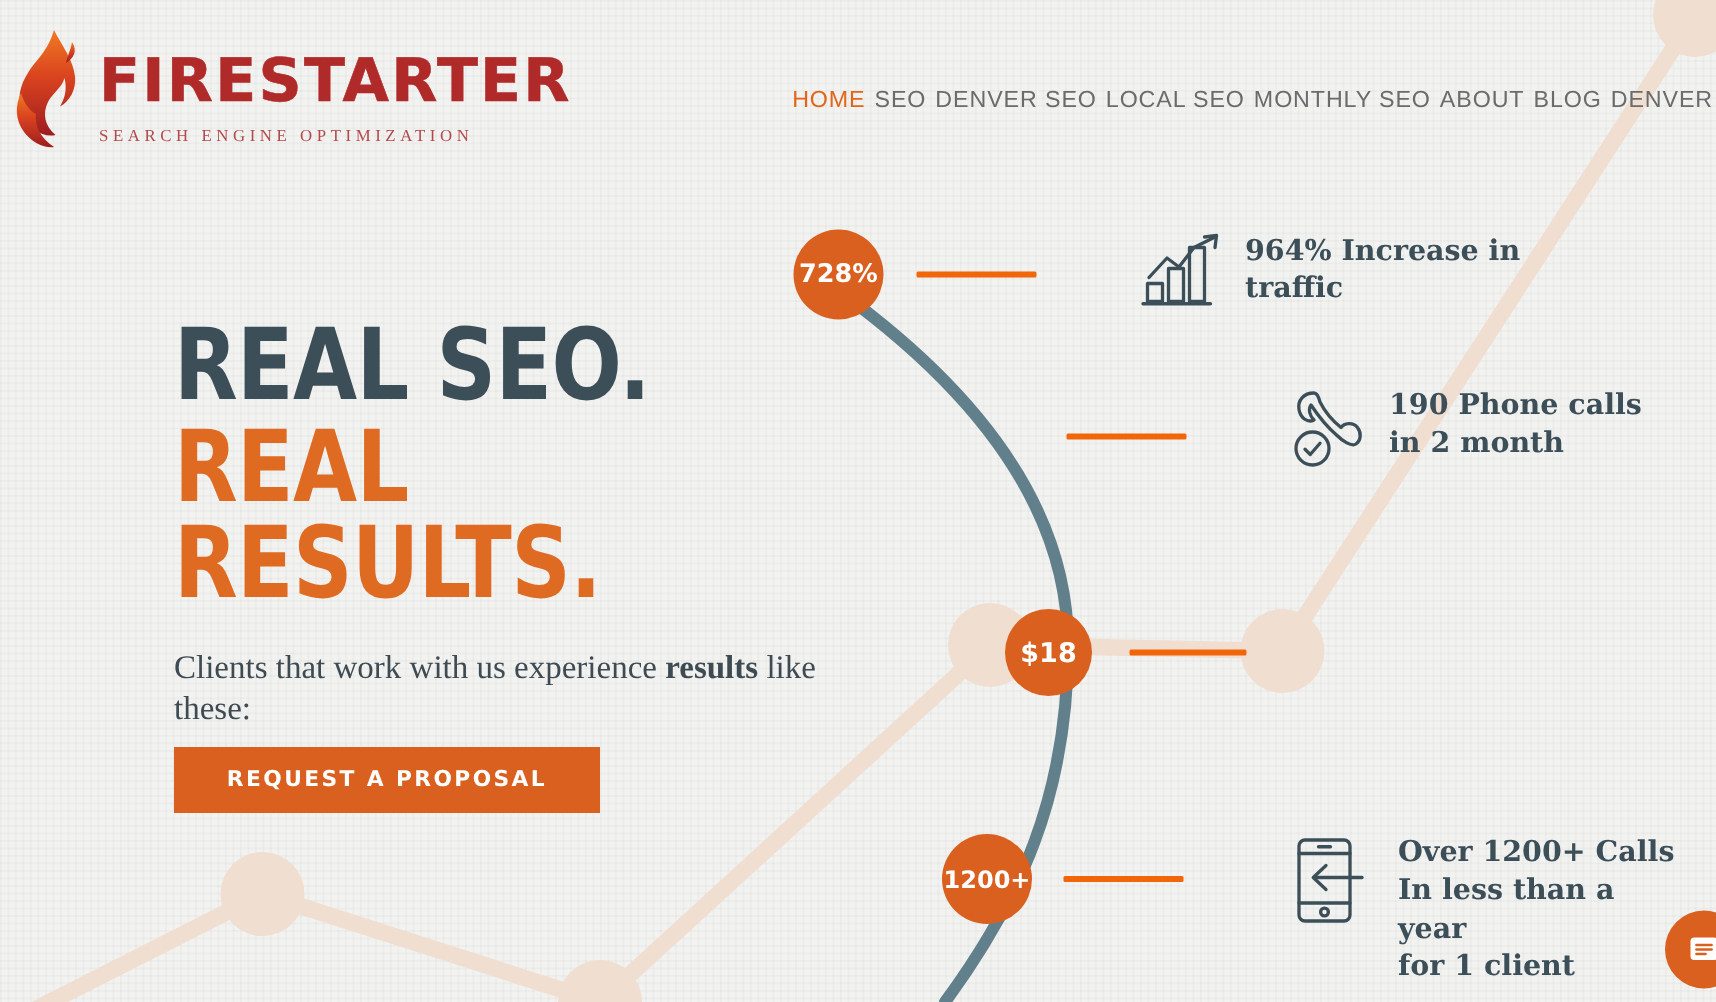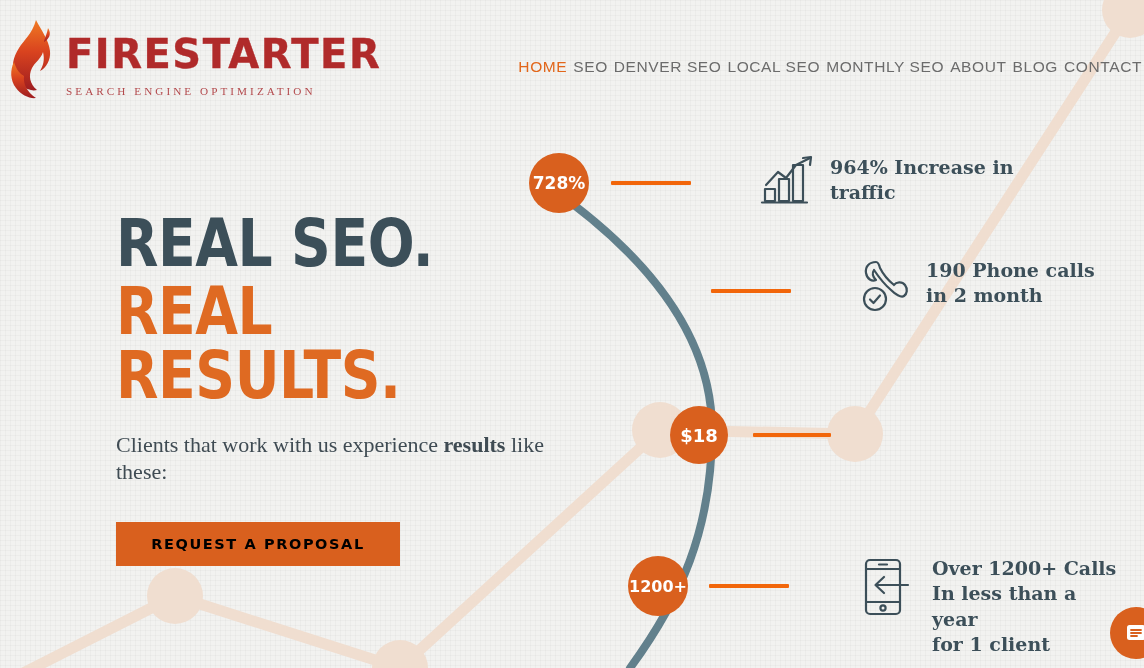--- a/index.html
+++ b/index.html
@@ -50,23 +50,23 @@
     transform:scaleX(0.93); transform-origin:left center;
   }
   .h1 .l1 { color:#3c4f59; display:block; }
   .h1 .l2 { color:#df6a22; display:block; margin-top:4px; }
   .sub {
     font-family:"Liberation Serif", serif;
     font-size:22px; line-height:1.22; color:#3f4b53; margin-top:24px;
   }
   .sub b { font-weight:700; }
   .cta {
-    display:block; margin-top:36px; width:284px; height:44px;
+    display:block; margin-top:12px; width:284px; height:44px;
     background:#d9601e; border:none; cursor:pointer;
-    color:#000000; font-family:"DejaVu Sans", sans-serif; font-weight:700;
+    color:#ffffff; font-family:"DejaVu Sans", sans-serif; font-weight:700;
     font-size:14.5px; letter-spacing:1.6px; text-align:center; line-height:44px;
   }
 
   
   .arc-layer { position:absolute; inset:0; z-index:3; pointer-events:none; }
   .node {
     position:absolute; z-index:4; border-radius:50%;
     background:#d9601e; color:#fff;
     display:flex; align-items:center; justify-content:center;
     font-family:"DejaVu Sans", sans-serif; font-weight:700;
@@ -132,21 +132,21 @@
       </div>
     </div>
     <nav class="nav">
       <a href="#" class="active">HOME</a>
       <a href="#">SEO</a>
       <a href="#">DENVER SEO</a>
       <a href="#">LOCAL SEO</a>
       <a href="#">MONTHLY SEO</a>
       <a href="#">ABOUT</a>
       <a href="#">BLOG</a>
-      <a href="#">CONTACT</a>
+      <a href="#">DENVER</a>
     </nav>
   </div>
 
   <div class="hero">
     <h1 class="h1">
       <span class="l1">REAL SEO.</span>
       <span class="l2">REAL RESULTS.</span>
     </h1>
     <p class="sub"><span>Clients that work with us experience </span><b>results</b><span> like these:</span></p>
     <button class="cta">REQUEST A PROPOSAL</button>

